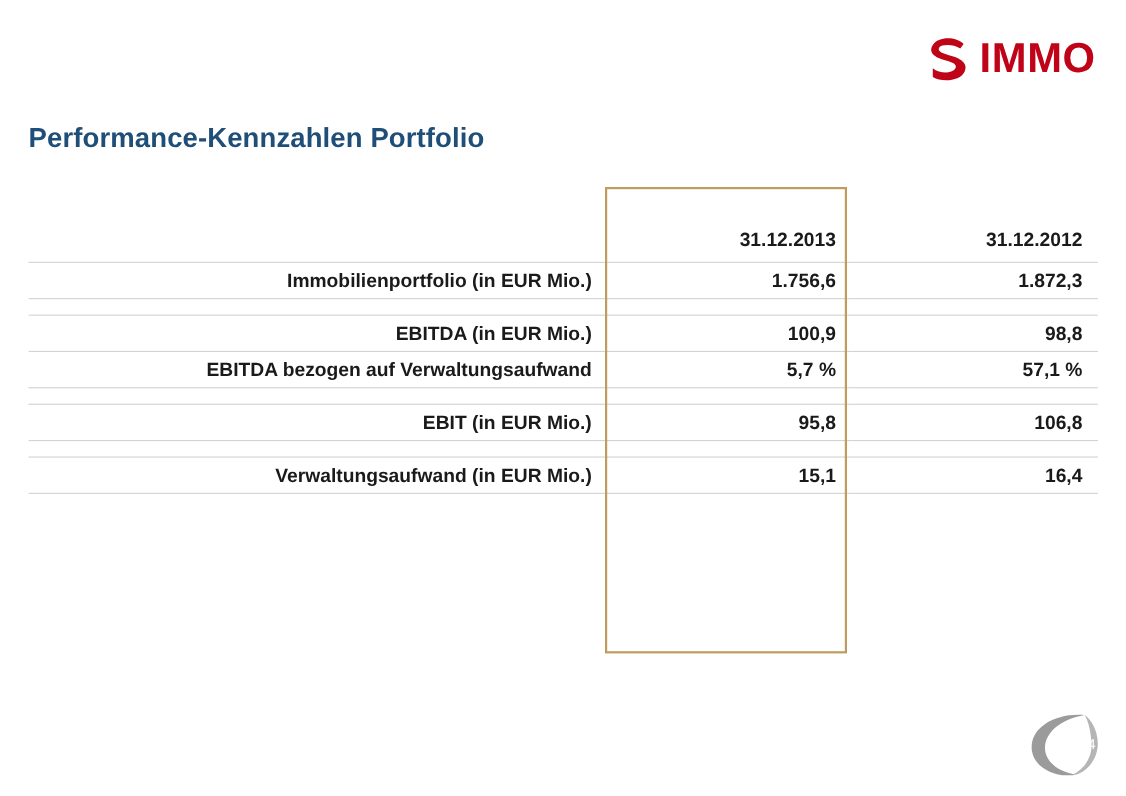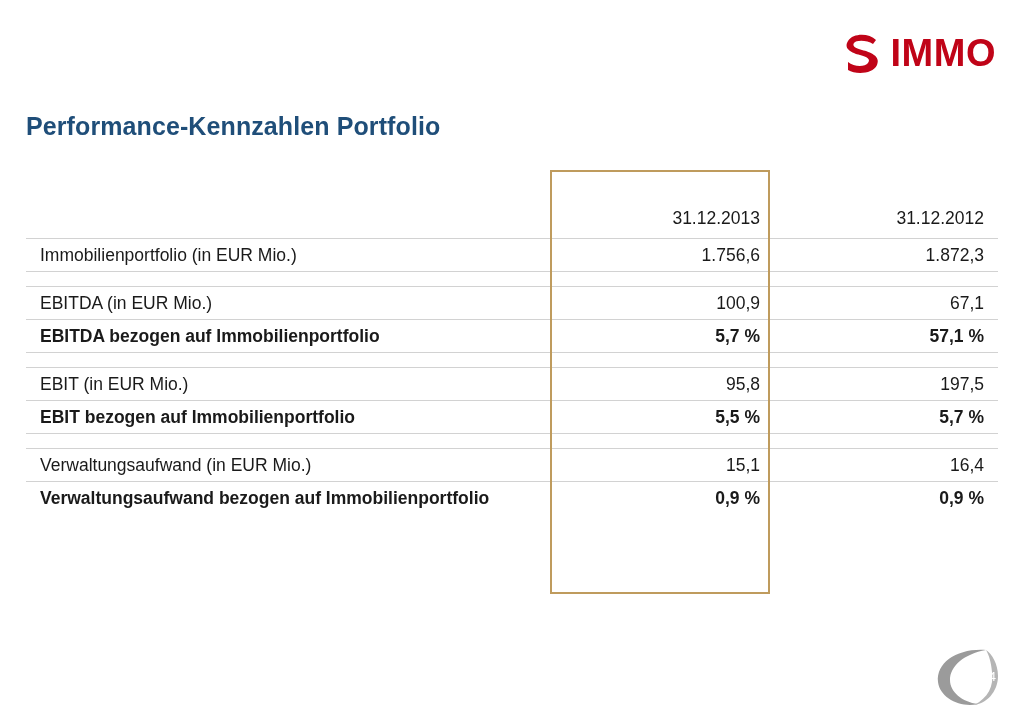--- a/index.html
+++ b/index.html
@@ -62,28 +62,28 @@
     border-collapse: collapse;
     width: 972px;
     table-layout: fixed;
   }
   table.kpi col.c-label { width: 524px; }
   table.kpi col.c-2013  { width: 224px; }
   table.kpi col.c-2012  { width: 224px; }
 
   table.kpi th, table.kpi td {
     font-size: 17.5px;
-    font-weight: normal;
+    font-weight: bold;
     color: #1a1a1a;
     padding: 5px 12px 5px 12px;
     vertical-align: bottom;
     line-height: 1.22;
   }
   table.kpi th.lbl, table.kpi td.lbl {
-    text-align: left;
+    text-align: right;
     padding-left: 14px;
   }
   table.kpi th.num, table.kpi td.num {
     text-align: right;
     padding-right: 14px;
   }
   table.kpi thead th {
     padding-bottom: 9px;
     padding-top: 22px;
   }
@@ -173,56 +173,46 @@
         <td class="num">1.872,3</td>
       </tr>
       <tr class="spacer">
         <td></td>
         <td></td>
         <td></td>
       </tr>
       <tr class="data-row">
         <td class="lbl">EBITDA (in EUR Mio.)</td>
         <td class="num">100,9</td>
-        <td class="num">67,1</td>
+        <td class="num">98,8</td>
       </tr>
       <tr class="data-row bold">
-        <td class="lbl">EBITDA bezogen auf Immobilienportfolio</td>
+        <td class="lbl">EBITDA bezogen auf Verwaltungsaufwand</td>
         <td class="num">5,7 %</td>
         <td class="num">57,1 %</td>
       </tr>
       <tr class="spacer">
         <td></td>
         <td></td>
         <td></td>
       </tr>
       <tr class="data-row">
         <td class="lbl">EBIT (in EUR Mio.)</td>
         <td class="num">95,8</td>
-        <td class="num">197,5</td>
-      </tr>
-      <tr class="data-row bold">
-        <td class="lbl">EBIT bezogen auf Immobilienportfolio</td>
-        <td class="num">5,5 %</td>
-        <td class="num">5,7 %</td>
+        <td class="num">106,8</td>
       </tr>
       <tr class="spacer">
         <td></td>
         <td></td>
         <td></td>
       </tr>
       <tr class="data-row">
         <td class="lbl">Verwaltungsaufwand (in EUR Mio.)</td>
         <td class="num">15,1</td>
         <td class="num">16,4</td>
-      </tr>
-      <tr class="data-row bold noline">
-        <td class="lbl two-line">Verwaltungsaufwand bezogen auf Immobilienportfolio</td>
-        <td class="num">0,9 %</td>
-        <td class="num">0,9 %</td>
       </tr>
     </tbody>
   </table>
 </div>
 
 <div class="highlight-box"></div>
 
 <div class="footer-mark">
   <svg width="72" height="62" viewBox="0 0 72 62" aria-hidden="true">
     <path d="M56 4 C28 2, 6 16, 8 36 C10 52, 30 62, 48 58 C32 56, 20 46, 20 34 C20 20, 34 8, 56 4 Z" fill="#9b9b9b"></path>

